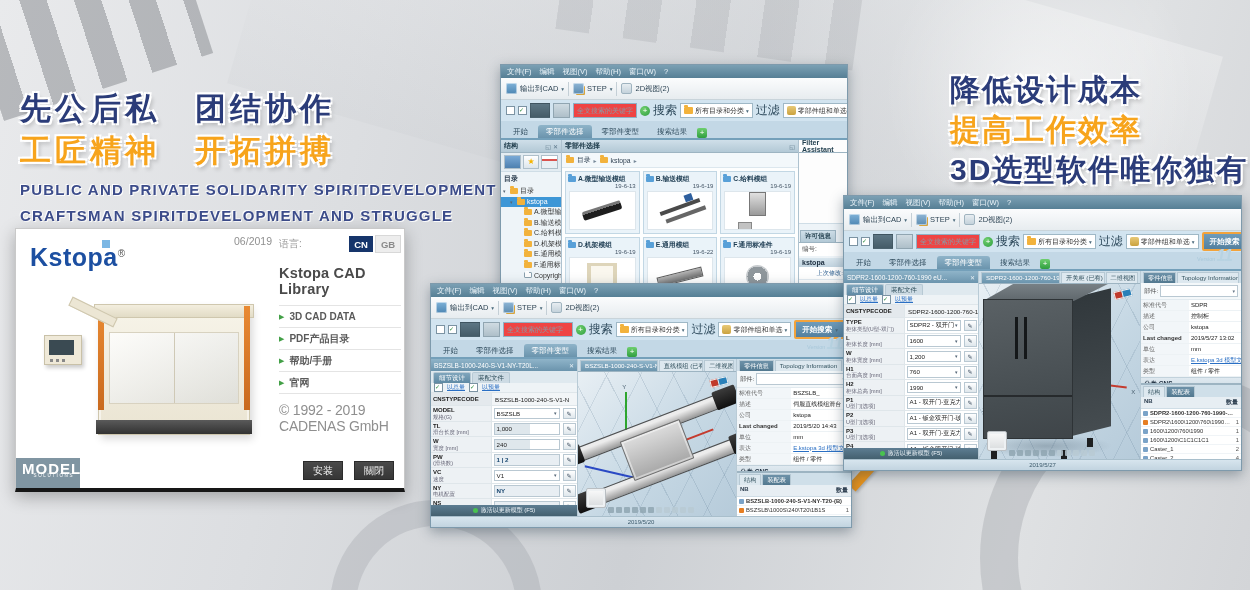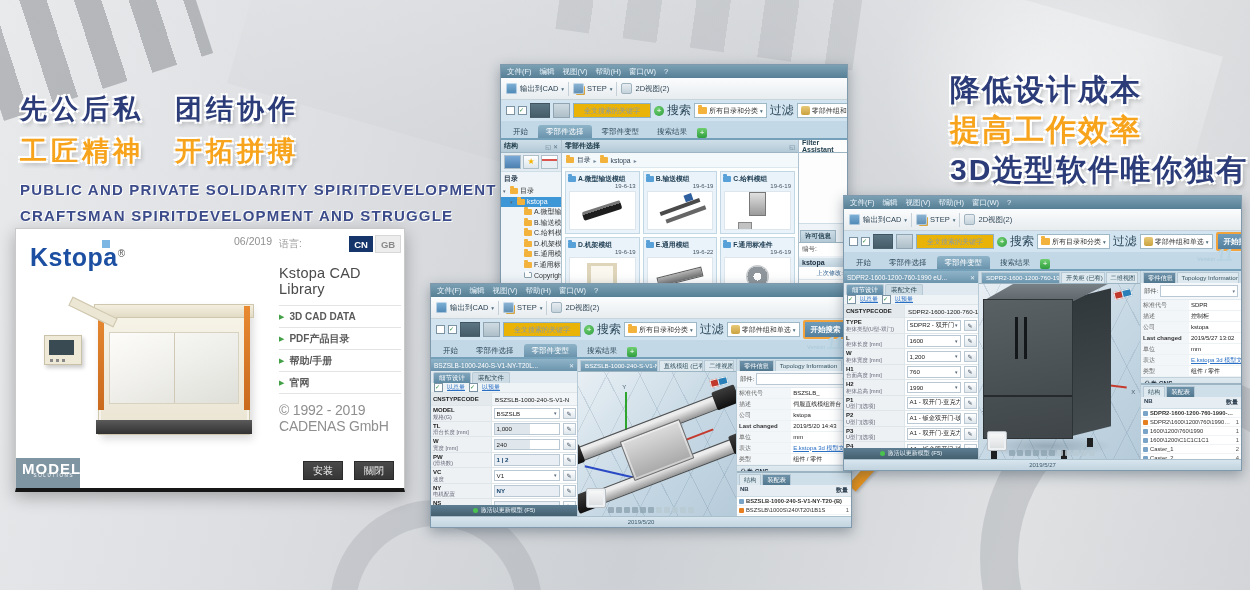--- a/index.html
+++ b/index.html
@@ -18,21 +18,21 @@
     border:26px solid rgba(140,144,150,.25);}
   .bg-shaft{left:250px;top:-80px;width:950px;height:300px;transform:rotate(16deg);
     background:linear-gradient(rgba(255,255,255,.55),rgba(196,199,203,.35));opacity:.5;}
   .bg-glow{left:860px;top:-40px;width:360px;height:260px;border-radius:50%;
     background:radial-gradient(circle,rgba(255,255,255,.5),transparent 70%);}
   .bg-orange{left:838px;top:452px;width:84px;height:10px;background:#e8931c;
     transform:rotate(-48deg);z-index:2;box-shadow:0 2px 3px rgba(0,0,0,.2);}
   
   .slogan-left{position:absolute;left:20px;top:88px;z-index:3;}
   .slogan-right{position:absolute;left:950px;top:70px;z-index:3;}
-  .sl-cn{font-size:27px;font-weight:bold;letter-spacing:4px;line-height:42px;
+  .sl-cn{font-size:31px;font-weight:bold;letter-spacing:4px;line-height:42px;
     text-shadow:-2px -2px 0 #fff,2px -2px 0 #fff,-2px 2px 0 #fff,2px 2px 0 #fff,3px 4px 4px rgba(0,0,0,.22);}
   .navy{color:#2b3c79;} .orange{color:#f7a41c;}
   .sl-en{font-size:15px;font-weight:bold;letter-spacing:1.2px;color:#3c4c8a;margin-top:9px;
     text-shadow:-1px -1px 0 rgba(255,255,255,.9),1px 1px 0 rgba(255,255,255,.9);}
   .slogan-right .sl-cn{font-size:30px;line-height:40px;letter-spacing:2px;}
   
   .dialog{position:absolute;left:15px;top:228px;width:390px;height:264px;background:#fff;z-index:3;
     border:1px solid #c9c9c9;border-bottom:4px solid #161616;box-shadow:0 5px 16px rgba(0,0,0,.28);box-sizing:border-box;}
   .dlg-date{position:absolute;right:132px;top:6px;font-size:10.5px;color:#909090;}
   .dlg-logo{position:absolute;left:14px;top:14px;font-size:25px;font-weight:800;color:#1c4fa1;letter-spacing:.5px;}
@@ -52,21 +52,21 @@
   .m-arm{position:absolute;left:24px;top:16px;width:48px;height:8px;background:#ece6d4;border:1px solid #cfc7ae;transform:rotate(26deg);}
   .m-panel{position:absolute;left:0;top:44px;width:36px;height:28px;background:#efe9d8;border:1px solid #c9c1a8;box-shadow:2px 3px 4px rgba(0,0,0,.2);}
   .m-screen{position:absolute;left:4px;top:4px;right:7px;bottom:9px;background:#3a4a52;}
   .m-panel i{position:absolute;bottom:2px;left:5px;width:3px;height:3px;background:#888;box-shadow:6px 0 0 #888,12px 0 0 #888;}
   .dlg-right{position:absolute;left:263px;top:6px;width:122px;}
   .lang-row{display:flex;align-items:center;}
   .lang-label{font-size:10px;color:#999;margin-right:auto;}
   .lang-btn{width:24px;height:16px;display:flex;align-items:center;justify-content:center;font-size:9.5px;font-weight:bold;}
   .lang-btn.cn{background:#16356b;color:#fff;}
   .lang-btn.gb{background:#ededed;color:#8a8a8a;border:1px solid #d8d8d8;margin-left:2px;}
-  .dlg-title{font-size:14.5px;color:#4a4a4a;margin:12px 0 8px;font-weight:normal;letter-spacing:.2px;}
+  .dlg-title{font-size:14.5px;color:#4a4a4a;margin:12px 0 8px;font-weight:bold;letter-spacing:.2px;}
   .dlg-item{height:21px;display:flex;align-items:center;gap:5px;border-top:1px solid #e4e4e4;
     font-size:10px;font-weight:bold;color:#5a5a5a;}
   .dlg-item:last-child{border-bottom:1px solid #e4e4e4;}
   .tri{color:#43a047;font-size:7px;}
   .dlg-copy{font-size:14px;color:#8f8f8f;margin-top:8px;letter-spacing:-.2px;}
   .part-logo{position:absolute;left:0;bottom:0;width:64px;height:30px;background:#8095a2;color:#fff;padding:3px 6px;box-sizing:border-box;}
   .pl-main{display:block;font-size:15px;font-weight:bold;letter-spacing:1px;line-height:15px;}
   .pl-sub{display:block;font-size:4.5px;letter-spacing:1.6px;text-align:right;margin-top:-3px;}
   .dlg-btns{position:absolute;right:10px;bottom:8px;display:flex;gap:11px;}
   .dk-btn{width:40px;height:19px;background:linear-gradient(#4a4a4a,#363636);color:#eee;font-size:10px;
@@ -90,22 +90,22 @@
   .ic-step{background:linear-gradient(#8fb6d6,#5d8cb0);box-shadow:inset 0 0 0 1px rgba(255,255,255,.5),2px 2px 0 -1px #d8a53c;}
   .ic-2d{background:linear-gradient(#e7edf1,#c4d2db);border:1px solid #9fb3bf;box-sizing:border-box;}
   .ic-grp{width:9px;height:9px;background:linear-gradient(#e8c977,#caa23f);}
   .car{font-style:normal;font-size:5.5px;color:#4c6b7d;}
   .tsep{width:1px;height:14px;background:#c4cfd6;}
   .searchrow{height:21px;flex:none;background:#d2e4f0;display:flex;align-items:center;gap:3px;padding:0 5px;overflow:hidden;}
   .cb{width:7px;height:7px;border:1px solid #7b93a3;background:#fff;display:inline-block;position:relative;flex:none;}
   .cb.checked::after{content:"✓";position:absolute;left:0;top:-1px;font-size:6px;color:#2a8a3c;}
   .dkbtn{width:18px;height:13px;background:linear-gradient(#5a7280,#42586454);background:linear-gradient(#5d7684,#455c68);border:1px solid #35485266;flex:none;}
   .gybtn{width:15px;height:13px;background:linear-gradient(#cfdbe2,#aebfc9);border:1px solid #90a5b1;flex:none;}
-  .sinput{flex:1 1 70px;min-width:56px;height:13px;border:1px solid #8fb0c4;font-size:7px;padding:0 10px;
-    font-family:inherit;color:#333;background:#eab308;}
+  .sinput{flex:1 1 70px;min-width:56px;height:13px;border:1px solid #8fb0c4;font-size:7px;padding:0 3px;
+    font-family:inherit;color:#333;background:#ef4444;}
   .sinput::placeholder{color:#8a9aa6;}
   .plus{width:10px;height:10px;border-radius:50%;background:radial-gradient(circle at 35% 30%,#6fcf6f,#2f9e3f);
     color:#fff;font-size:8px;line-height:10px;text-align:center;font-style:normal;flex:none;}
   .plus.sq{border-radius:2px;background:linear-gradient(#6fcf6f,#2f9e3f);}
   .slabel{font-size:12px;color:#2e4a5c;white-space:nowrap;flex:none;}
   .fsel{display:inline-flex;align-items:center;gap:2px;background:#fff;border:1px solid #9fb8c6;height:13px;
     padding:0 3px;font-size:7px;color:#333;white-space:nowrap;overflow:hidden;max-width:78px;flex:none;}
   .folder{width:9px;height:7px;background:#f2b23c;border-radius:1px;position:relative;display:inline-block;flex:none;}
   .folder::before{content:"";position:absolute;left:0;top:-2px;width:4px;height:2px;background:inherit;border-radius:1px 1px 0 0;}
   .folder.blue{background:#58a0d8;}

